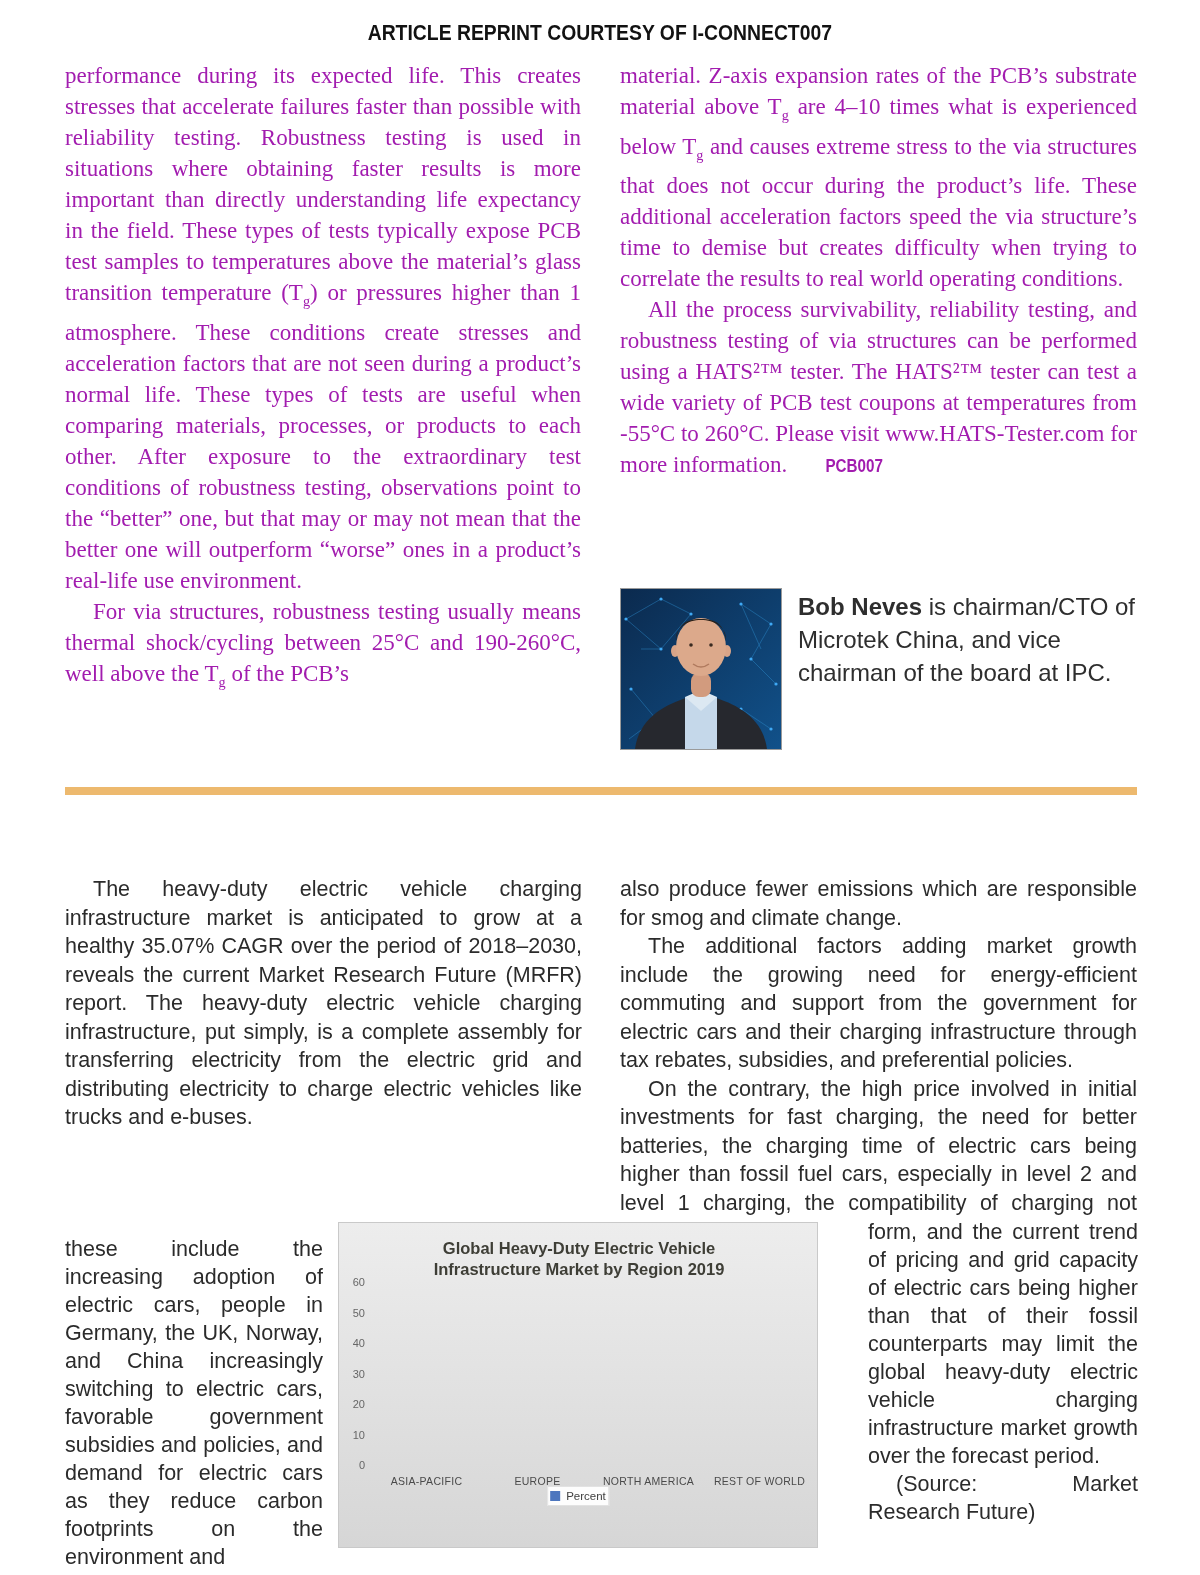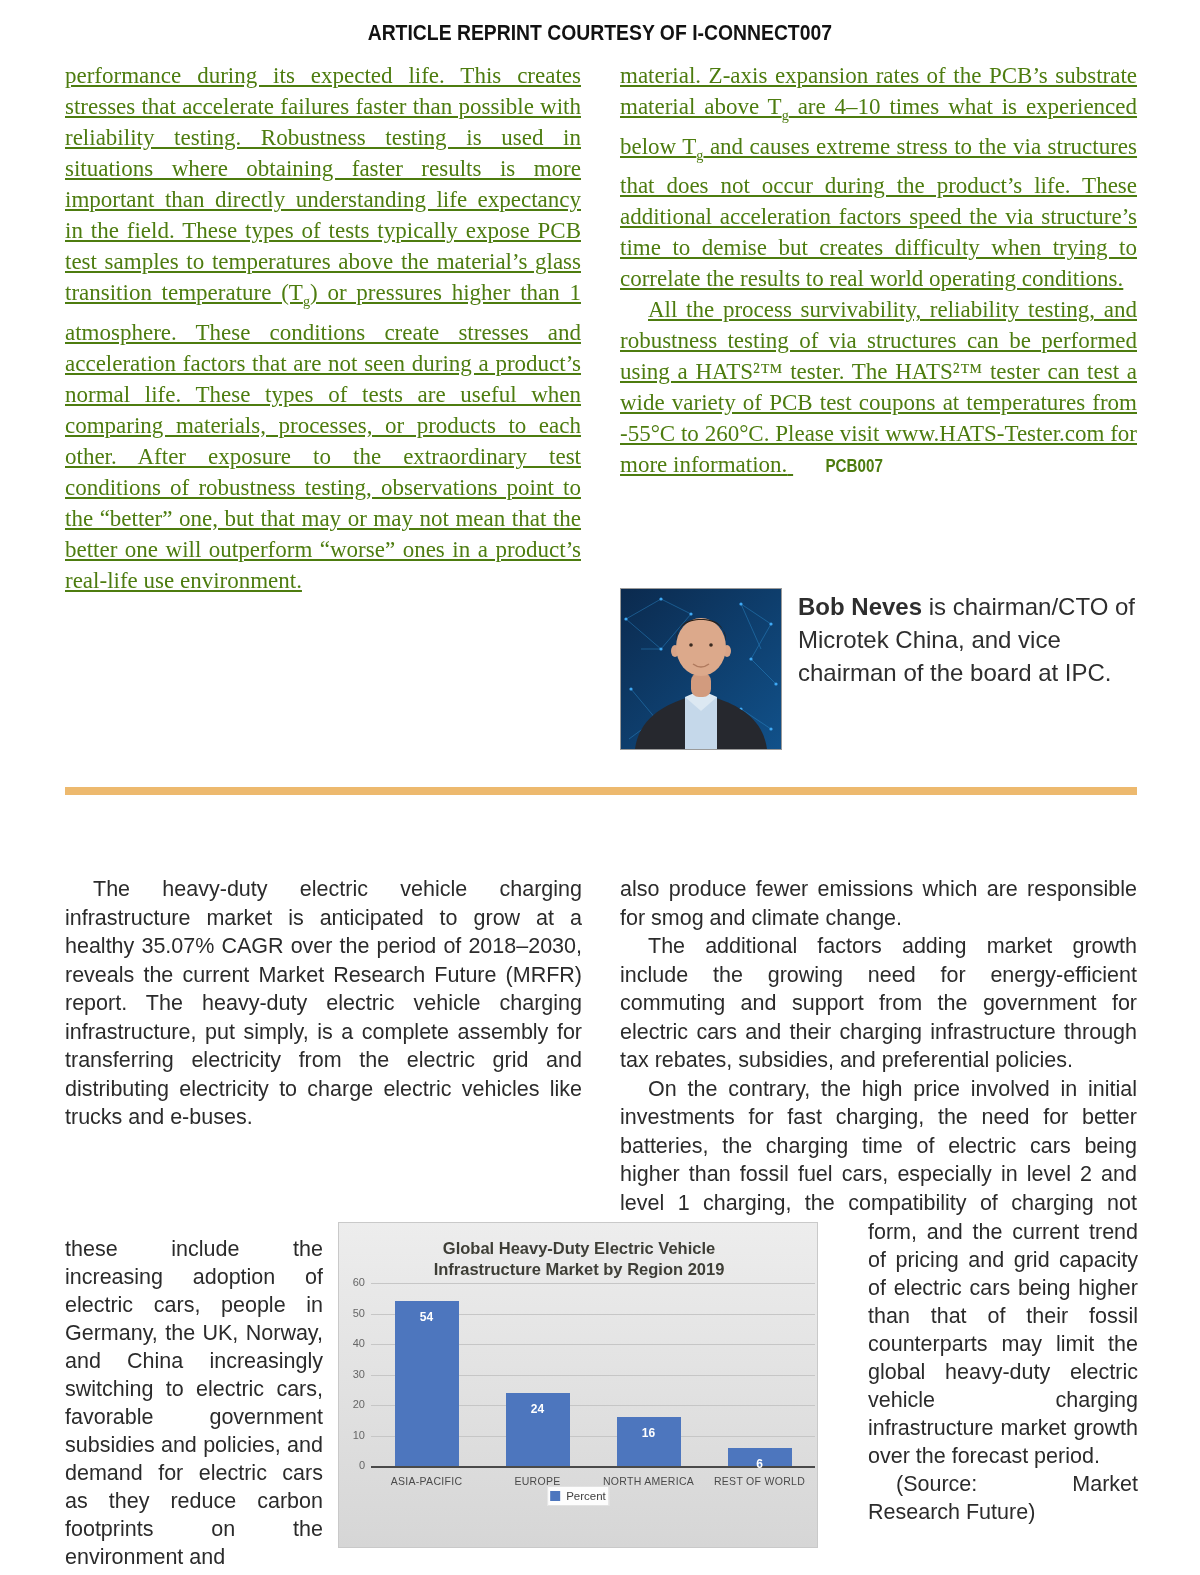--- a/index.html
+++ b/index.html
@@ -6,21 +6,21 @@
   .page{position:relative;width:1200px;height:1575px;background:#ffffff;overflow:hidden;
         font-family:"Liberation Sans",sans-serif;}
 
   
   .header{position:absolute;top:20px;left:0;width:100%;text-align:center;
           font-weight:bold;font-size:22px;color:#121212;white-space:nowrap;}
   .header-inner{display:inline-block;transform:scaleX(0.88);}
 
   
   .a1col{position:absolute;top:60px;font-family:"Liberation Serif",serif;
-         font-size:23px;line-height:31px;color:#4d7c0f;text-align:justify;text-decoration:underline;}
+         font-size:23px;line-height:31px;color:#a21caf;text-align:justify;}
   #a1c1{left:65px;width:516px;}
   #a1c2{left:620px;width:517px;}
   .a1col p{margin:0;}
   p.indent{text-indent:28px;}
   sub{font-size:0.62em;}
   .pcb-logo{font-family:"Liberation Sans",sans-serif;font-weight:bold;font-size:19px;
             display:inline-block;transform:scaleX(0.8);}
 
   
   .bio{position:absolute;left:620px;top:588px;width:520px;height:170px;}
@@ -75,20 +75,21 @@
 <body>
 
 <div class="page">
 
   <div class="header">
     <span class="header-inner">ARTICLE REPRINT COURTESY OF I-CONNECT007</span>
   </div>
 
   <div class="a1col" id="a1c1">
     <p>performance during its expected life. This creates stresses that accelerate failures faster than possible with reliability testing. Robustness testing is used in situations where obtaining faster results is more important than directly understanding life expectancy in the field. These types of tests typically expose PCB test samples to temperatures above the material’s glass transition temperature (T<sub>g</sub>) or pressures higher than 1 atmosphere. These conditions create stresses and acceleration factors that are not seen during a product’s normal life. These types of tests are useful when comparing materials, processes, or products to each other. After exposure to the extraordinary test conditions of robustness testing, observations point to the “better” one, but that may or may not mean that the better one will outperform “worse” ones in a product’s real-life use environment.</p>
+    <p class="indent">For via structures, robustness testing usually means thermal shock/cycling between 25°C and 190-260°C, well above the T<sub>g</sub> of the PCB’s</p>
   </div>
 
   <div class="a1col" id="a1c2">
     <p>material. Z-axis expansion rates of the PCB’s substrate material above T<sub>g</sub> are 4–10 times what is experienced below T<sub>g</sub> and causes extreme stress to the via structures that does not occur during the product’s life. These additional acceleration factors speed the via structure’s time to demise but creates difficulty when trying to correlate the results to real world operating conditions.</p>
     <p class="indent"><span>All the process survivability, reliability testing, and robustness testing of via structures can be performed using a HATS²™ tester. The HATS²™ tester can test a wide variety of PCB test coupons at temperatures from -55°C to 260°C. Please visit www.HATS-Tester.com for more information.</span> <span class="pcb-logo">PCB007</span></p>
   </div>
 
   <div class="bio">
     <div class="photo">
       <svg viewBox="0 0 160 160">
@@ -153,40 +154,20 @@
     <p class="indent">The additional factors adding market growth include the growing need for energy-efficient commuting and support from the government for electric cars and their charging infrastructure through tax rebates, subsidies, and preferential policies.</p>
     <p class="indent">On the contrary, the high price involved in initial investments for fast charging, the need for better batteries, the charging time of electric cars being higher than fossil fuel cars, especially in level 2 and level 1 charging, the compatibility of charging not being uni-</p>
   </div>
   <div class="a2col" id="a2c2n">
     <p>form, and the current trend of pricing and grid capacity of electric cars being higher than that of their fossil counterparts may limit the global heavy-duty electric vehicle charging infrastructure market growth over the forecast period.</p>
     <p class="indent">(Source: Market Research Future)</p>
   </div>
 
   <div class="chart-box">
     <div class="chart-title">Global Heavy-Duty Electric Vehicle Infrastructure Market by Region 2019</div>
-    <div class="plot">
-        <div class="gridline" style="top: 0px;"></div>
-        <div class="gridline" style="top: 30.5px;"></div>
-        <div class="gridline" style="top: 61px;"></div>
-        <div class="gridline" style="top: 91.5px;"></div>
-        <div class="gridline" style="top: 122px;"></div>
-        <div class="gridline" style="top: 152.5px;"></div>
-        <div class="bar" style="left: 23.5px; height: 164.7px; background: rgb(77, 118, 190);">
-          <div class="bar-value">54</div>
-        </div>
-        <div class="bar" style="left: 134.5px; height: 73.2px; background: rgb(77, 118, 190);">
-          <div class="bar-value">24</div>
-        </div>
-        <div class="bar" style="left: 245.5px; height: 48.8px; background: rgb(77, 118, 190);">
-          <div class="bar-value">16</div>
-        </div>
-        <div class="bar" style="left: 356.5px; height: 18.3px; background: rgb(77, 118, 190);">
-          <div class="bar-value">6</div>
-        </div>
-      </div>
     <div class="legend">
       <span class="legend-swatch"></span>
       <span class="legend-label">Percent</span>
     </div>
   <div class="ytick" style="top: 53px;">60</div>
       <div class="ytick" style="top: 83.5px;">50</div>
       <div class="ytick" style="top: 114px;">40</div>
       <div class="ytick" style="top: 144.5px;">30</div>
       <div class="ytick" style="top: 175px;">20</div>
       <div class="ytick" style="top: 205.5px;">10</div>

